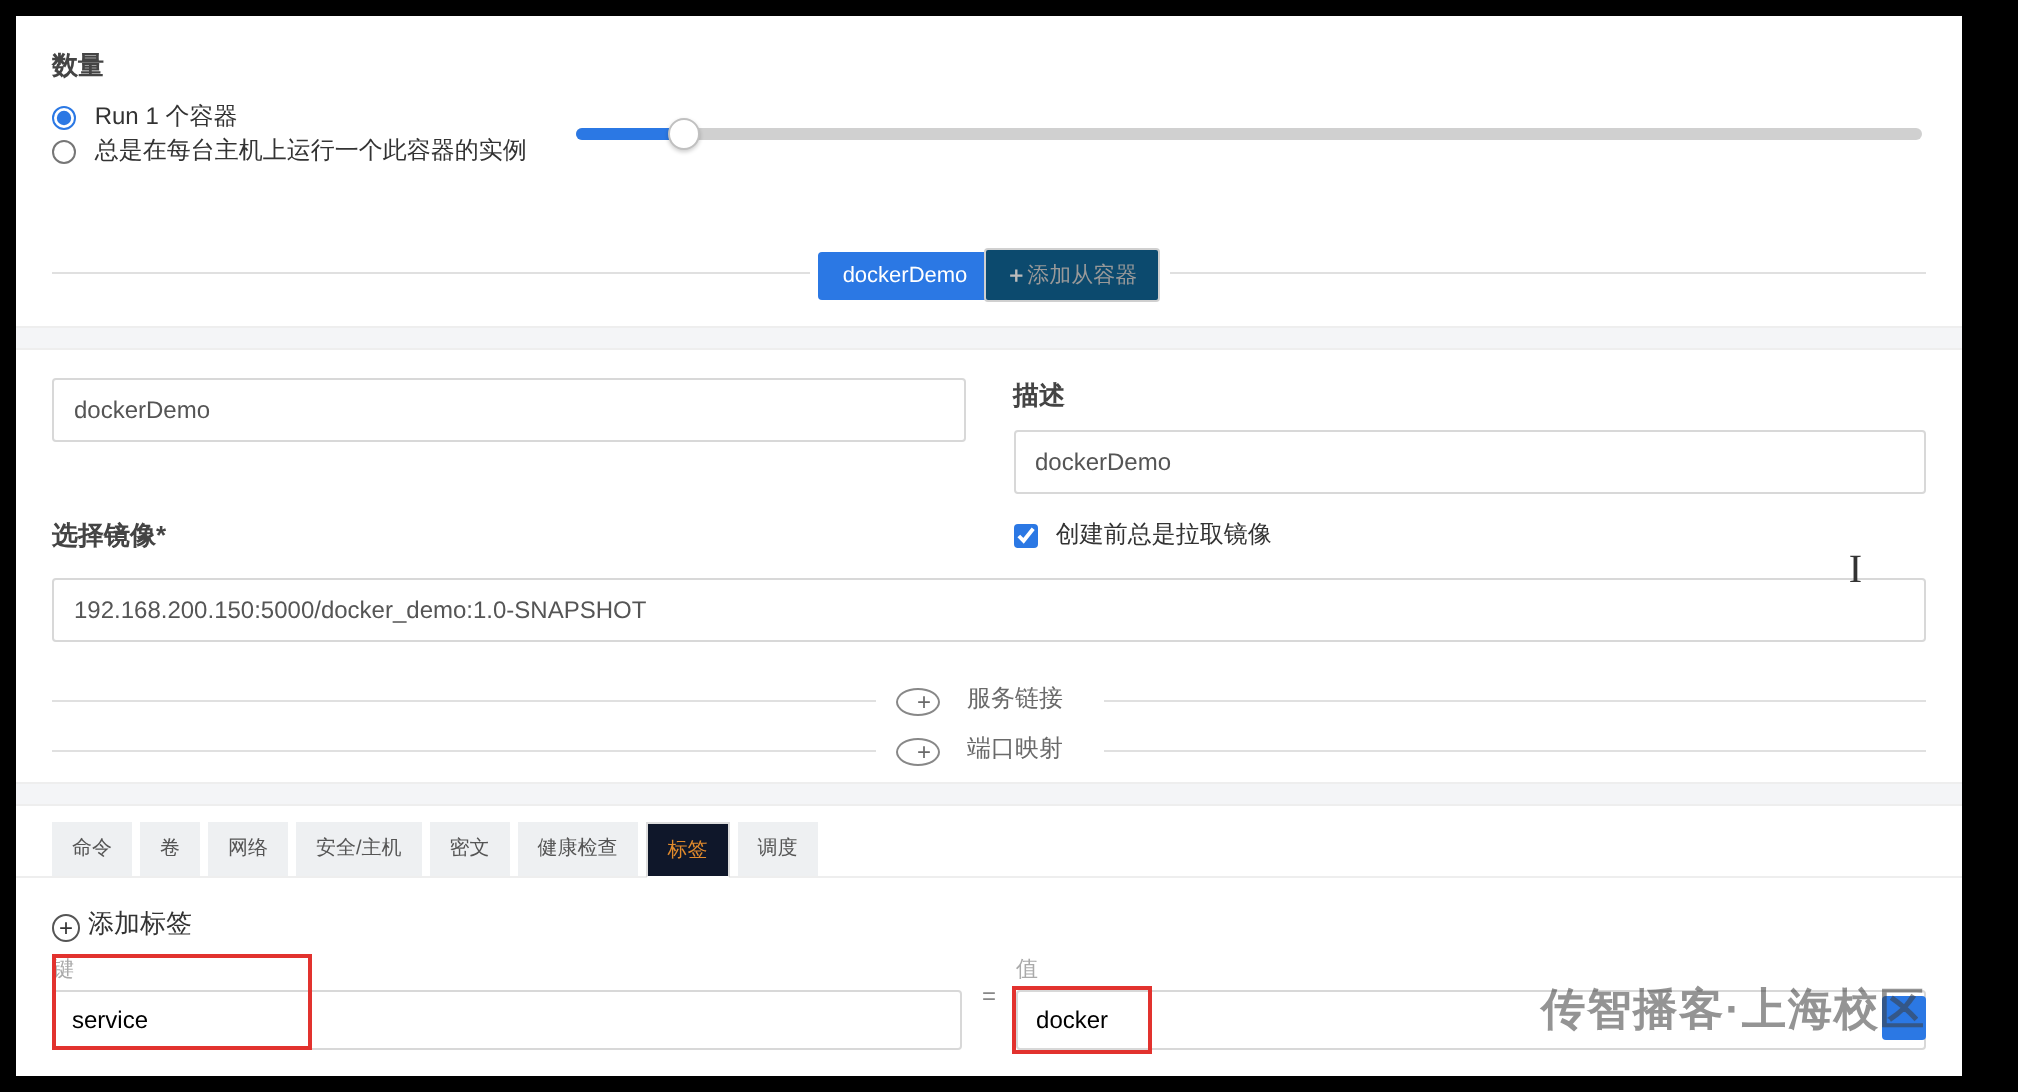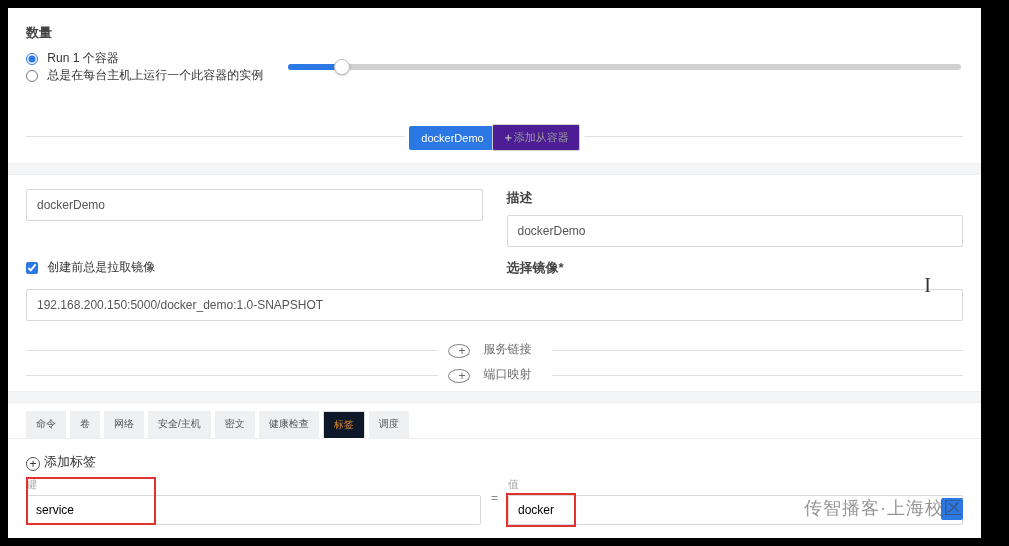--- a/index.html
+++ b/index.html
@@ -52,21 +52,21 @@
   .pill-row::before, .pill-row::after {
     content:""; position:absolute; top:50%; height:1px; background:#e0e0e0;
   }
   .pill-row::before { left:18px; right:calc(50% + 90px); }
   .pill-row::after  { right:18px; left:calc(50% + 90px); }
   .pill {
     display:inline-block; background:#2b78e4; color:#fff; padding:6px 12px;
     font-size:11px; border-radius:2px; vertical-align:middle;
   }
   .pill-add {
-    display:inline-block; background:#4c1d95; border:1px solid #d0d0d0; color:#999;
+    display:inline-block; background:#0c4a6e; border:1px solid #d0d0d0; color:#999;
     padding:5px 10px; font-size:11px; border-radius:2px; vertical-align:middle; margin-left:-4px;
   }
 
   .gray-gap { height:12px; background:#f4f5f7; border-top:1px solid #eee; border-bottom:1px solid #eee;}
 
   .two-col { display:flex; gap:24px; padding:14px 18px 0 18px;}
   .col { flex:1; }
   .input {
     width:100%; border:1px solid #d8d8d8; background:#fff; padding:8px 10px;
     font-size:12px; color:#555; border-radius:2px;
@@ -109,21 +109,21 @@
     position:absolute; left:0; top:0; bottom:0; width:130px;
     border:2px solid #e2322e; pointer-events:none;
   }
   .hl-partial-v {
     position:absolute; left:-2px; top:-2px; width:70px; bottom:-2px;
     border:2px solid #e2322e; pointer-events:none;
   }
 
   .watermark {
     position:absolute; right:18px; bottom:18px; color:rgba(60,60,60,0.55);
-    font-size:18px; letter-spacing:1px; font-weight:400; pointer-events:none;
+    font-size:22px; letter-spacing:1px; font-weight:700; pointer-events:none;
   }
   .corner-badge{
     position:absolute; right:18px; bottom:18px; width:22px; height:22px;
     background:#2b78e4; border-radius:2px;
   }
   .cursor-i {
     position:absolute; right:50px; top:266px; font-size:20px; color:#333;
     font-family: serif;
   }
 </style>
@@ -162,27 +162,27 @@
       <input class="input" value="dockerDemo" style="">
     </div>
     <div class="col">
       <div class="label-title">描述</div>
       <input class="input" value="dockerDemo" style="">
     </div>
   </div>
 
   <div class="two-col" style="padding-top:12px;">
     <div class="col">
+      <div class="label-title">选择镜像*</div>
+    </div>
+    <div class="col">
       <label class="chkrow">
         <input type="checkbox" checked="" style="">
         <span>创建前总是拉取镜像</span>
       </label>
-    </div>
-    <div class="col">
-      <div class="label-title">选择镜像*</div>
     </div>
   </div>
   <div class="full-row">
     <input class="input" value="192.168.200.150:5000/docker_demo:1.0-SNAPSHOT" style="">
   </div>
 
   <div class="divider-btn">
     <span><span class="circ-plus">+</span><span>服务链接</span></span>
   </div>
   <div class="divider-btn">

